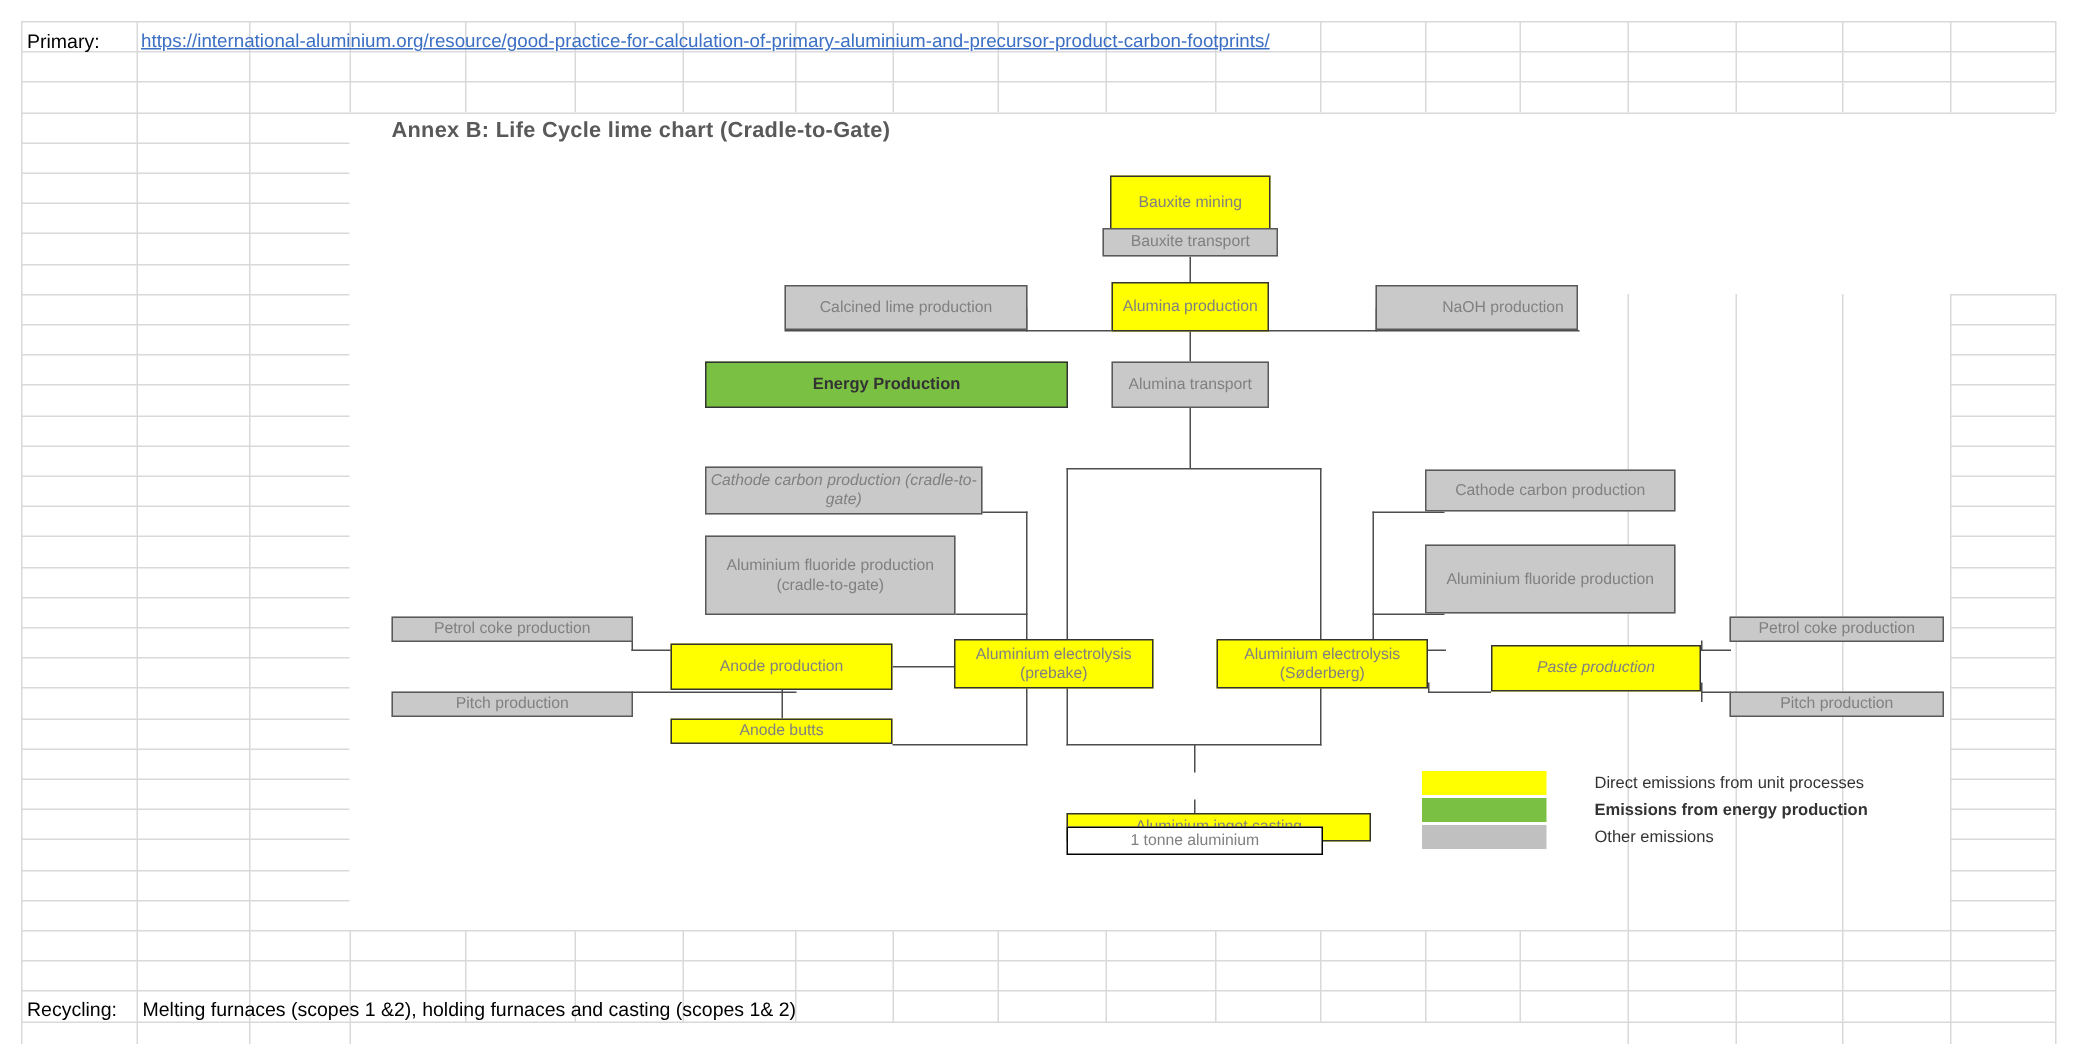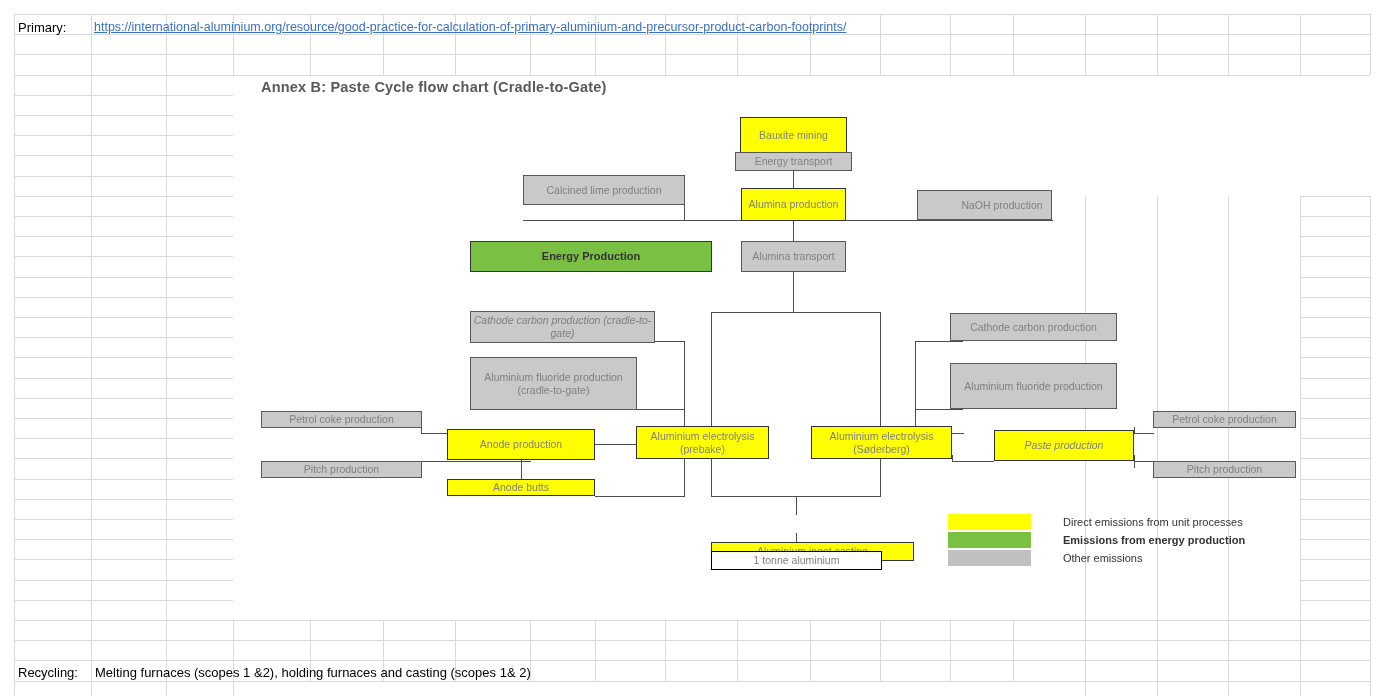--- a/index.html
+++ b/index.html
@@ -166,21 +166,21 @@
     <div class="gline gh" style="left: 14px; top: 681px; width: 1356px;"></div>
   </div>
 
 <div class="cell-text" style="left:18px;top:20px;">Primary:</div>
 <a class="cell-text link" href="#" style="left:94px;top:20px;">https://international-aluminium.org/resource/good-practice-for-calculation-of-primary-aluminium-and-precursor-product-carbon-footprints/</a>
 <div class="cell-text" style="left:18px;top:665px;">Recycling:</div>
 <div class="cell-text" style="left:95px;top:665px;">Melting furnaces (scopes 1 &amp;2), holding furnaces and casting (scopes 1&amp; 2)</div>
 
 <div id="diagram">
 
-  <div class="title">Annex B: Paste Cycle flow chart (Cradle-to-Gate)</div>
+  <div class="title">Annex B: Life Cycle lime chart (Cradle-to-Gate)</div>
 
   <div class="conn v" style="left:793px;top:136px;height:16px;"></div>
 
   <div class="conn v" style="left:793px;top:171px;height:19px;"></div>
 
   <div class="conn h" style="left:523px;top:220px;width:530px;"></div>
 
   <div class="conn v" style="left:684px;top:205px;height:16px;"></div>
 
   <div class="conn v" style="left:917px;top:205px;height:16px;"></div>
@@ -221,23 +221,23 @@
   <div class="conn h" style="left:915px;top:433px;width:49px;"></div>
 
   <div class="conn h" style="left:952px;top:461px;width:42px;"></div>
   <div class="conn v" style="left:952px;top:455px;height:7px;"></div>
   <div class="conn h" style="left:1134px;top:433px;width:20px;"></div>
   <div class="conn v" style="left:1134px;top:427px;height:7px;"></div>
   <div class="conn h" style="left:1134px;top:461px;width:20px;"></div>
   <div class="conn v" style="left:1134px;top:455px;height:13px;"></div>
 
   <div class="box yellow" style="left:740px;top:117px;width:107px;height:36px;">Bauxite mining</div>
-  <div class="box grey" style="left:735px;top:152px;width:117px;height:19px;">Energy transport</div>
-
-  <div class="box grey" style="left:523px;top:175px;width:162px;height:30px;">Calcined lime production</div>
+  <div class="box grey" style="left:735px;top:152px;width:117px;height:19px;">Bauxite transport</div>
+
+  <div class="box grey" style="left:523px;top:190px;width:162px;height:30px;">Calcined lime production</div>
   <div class="box yellow" style="left:741px;top:188px;width:105px;height:33px;">Alumina production</div>
   <div class="box grey" style="left:917px;top:190px;width:135px;height:30px;padding-left:37px;">NaOH production</div>
 
   <div class="box green" style="left:470px;top:241px;width:242px;height:31px;">Energy Production</div>
   <div class="box grey" style="left:741px;top:241px;width:105px;height:31px;">Alumina transport</div>
 
   <div class="box grey" style="left:470px;top:311px;width:185px;height:32px;font-style:italic;">Cathode carbon production (cradle-to-gate)</div>
   <div class="box grey" style="left:470px;top:357px;width:167px;height:53px;">Aluminium fluoride production (cradle-to-gate)</div>
 
   <div class="box grey" style="left:950px;top:313px;width:167px;height:28px;">Cathode carbon production</div>

